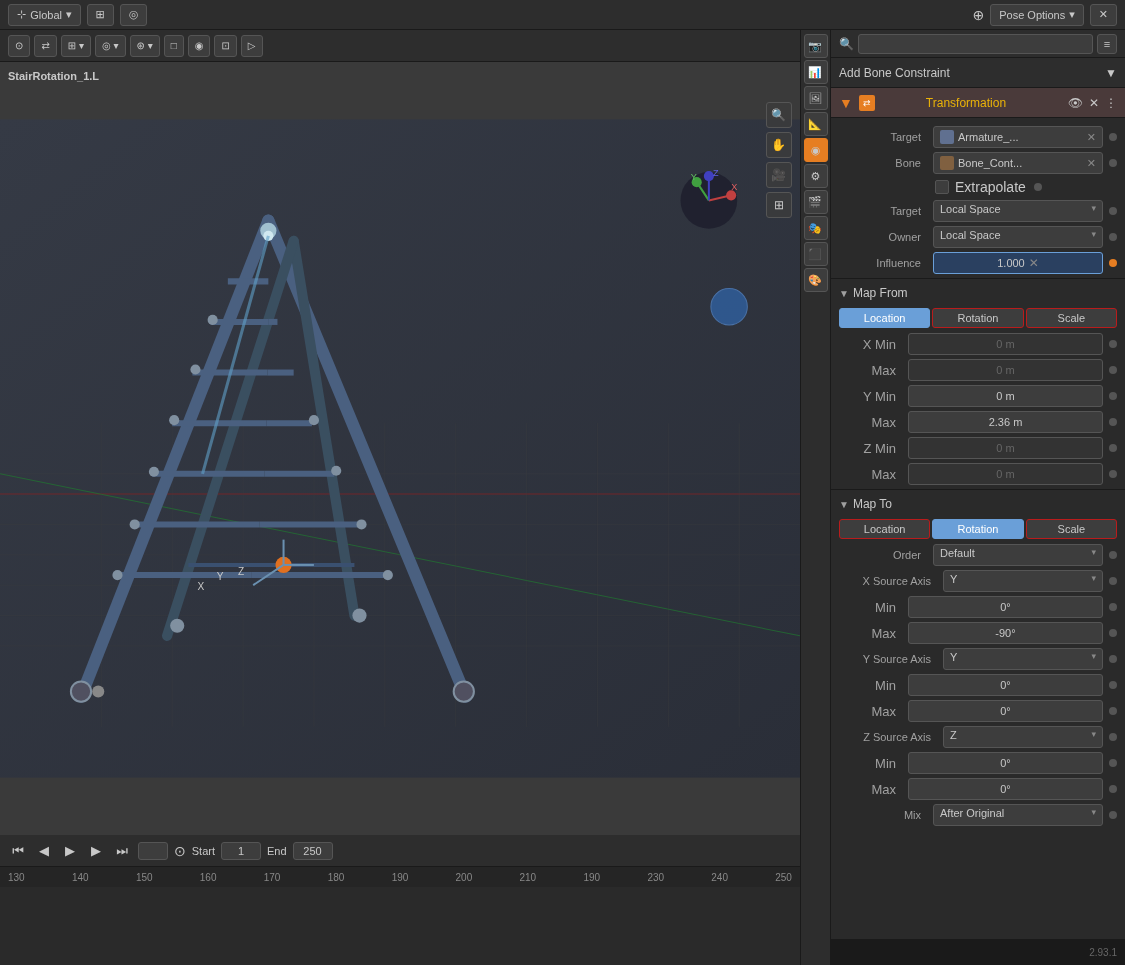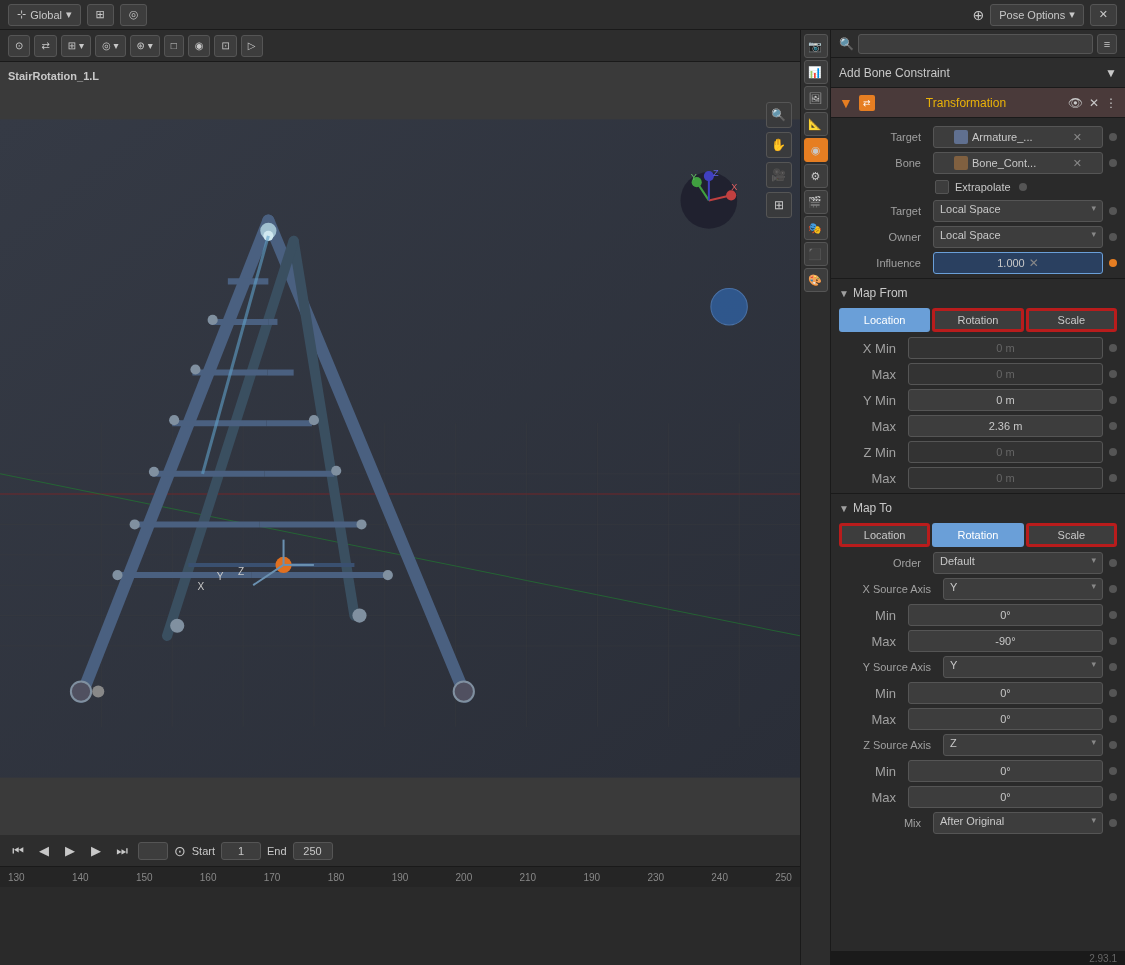--- a/index.html
+++ b/index.html
@@ -353,21 +353,21 @@
       background: #e67e22;
     }
 
     
     .target-value {
       display: flex;
       align-items: center;
       background: #3d3d3d;
       border: 1px solid #555;
       border-radius: 3px;
-      padding: 2px 20px;
+      padding: 2px 6px;
       gap: 4px;
       flex: 1;
       height: 22px;
     }
     .target-icon {
       width: 14px;
       height: 14px;
       background: #888;
       border-radius: 2px;
       flex-shrink: 0;
@@ -396,21 +396,21 @@
     .cb-spacer { width: 90px; flex-shrink: 0; }
     .checkbox {
       width: 14px;
       height: 14px;
       border: 1px solid #555;
       background: #3d3d3d;
       border-radius: 2px;
       flex-shrink: 0;
     }
     .cb-label {
-      font-size: 11px;
+      font-size: 14px;
       color: #c8c8c8;
     }
 
     
     .dropdown {
       display: flex;
       align-items: flex-start;
       background: #3d3d3d;
       border: 1px solid #555;
       border-radius: 3px;
@@ -477,21 +477,21 @@
 
     
     .tab-group {
       display: flex;
       padding: 3px 8px;
       gap: 2px;
     }
     .tab-btn {
       flex: 1;
       background: #3d3d3d;
-      border: 3px solid #b91c1c;
+      border: 1px solid #b91c1c;
       color: #c8c8c8;
       font-size: 11px;
       padding: 3px 6px;
       border-radius: 3px;
       cursor: pointer;
       text-align: center;
     }
     .tab-btn.active {
       background: #6a9fd8;
       border-color: #6a9fd8;
@@ -523,21 +523,21 @@
     }
 
     
     .num-field.disabled {
       background: #333;
       color: #666;
     }
 
     
     .version-bar {
-      height: 14px;
+      height: 26px;
       background: #1a1a1a;
       display: flex;
       align-items: center;
       justify-content: flex-end;
       padding-right: 8px;
       font-size: 10px;
       color: #666;
     }
 
     

